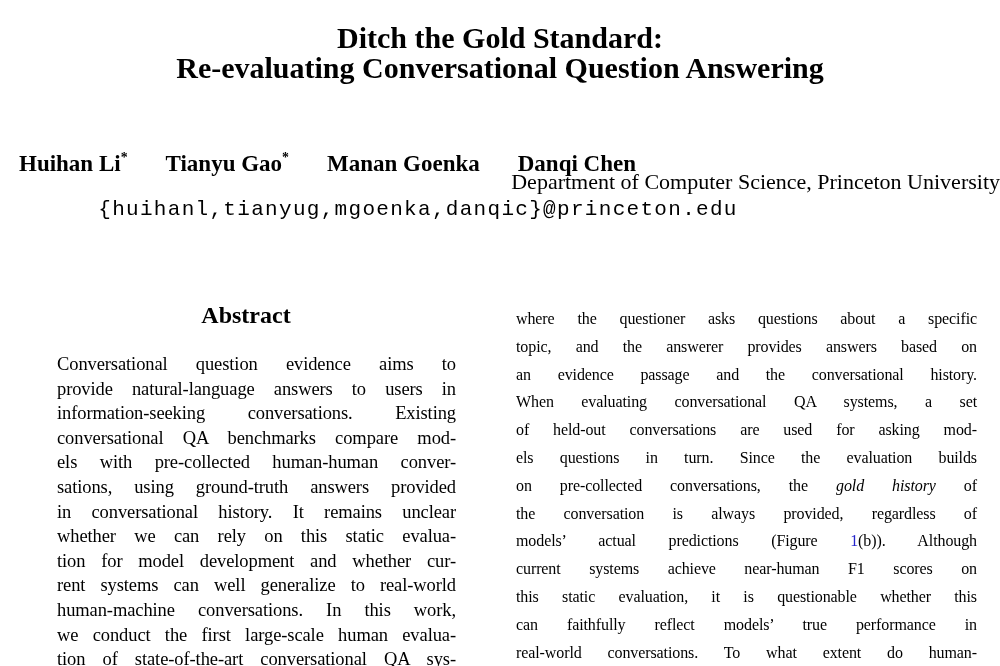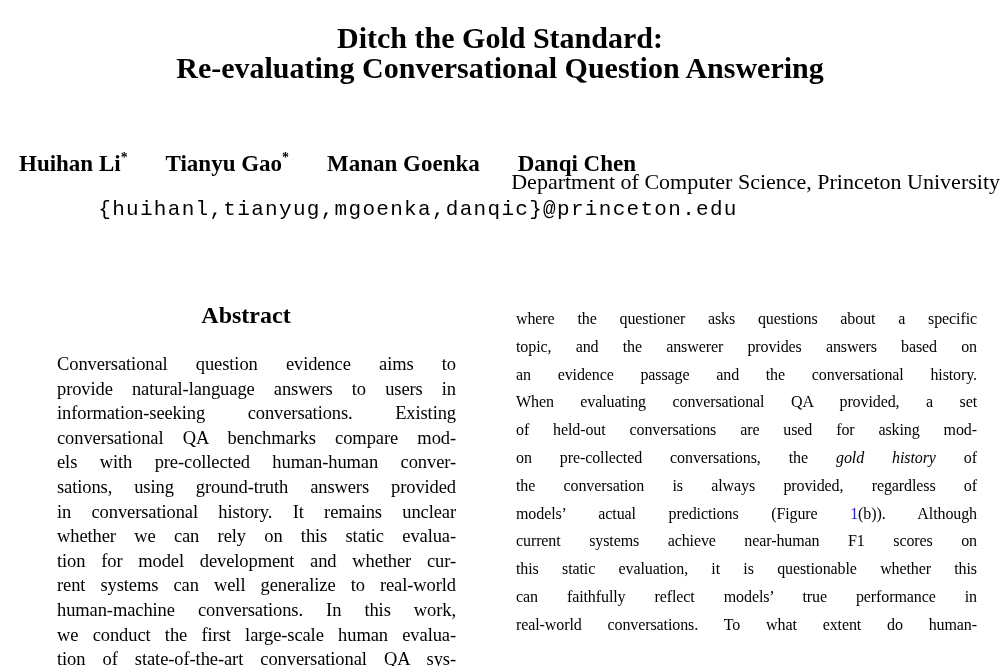--- a/index.html
+++ b/index.html
@@ -135,22 +135,23 @@
     <div class="line">rent systems can well generalize to real-world</div>
     <div class="line">human-machine conversations.  In this work,</div>
     <div class="line">we conduct the first large-scale human evalua-</div>
     <div class="line">tion of state-of-the-art conversational QA sys-</div>
   </section>
 
   <section class="intro-col">
     <div class="line">where the questioner asks questions about a specific</div>
     <div class="line">topic, and the answerer provides answers based on</div>
     <div class="line">an evidence passage and the conversational history.</div>
-    <div class="line">When evaluating conversational QA provided, a set</div>
+    <div class="line">When evaluating conversational QA systems, a set</div>
     <div class="line">of held-out conversations are used for asking mod-</div>
+    <div class="line">els questions in turn.  Since the evaluation builds</div>
     <div class="line"><span>on pre-collected conversations, the </span><em>gold history</em><span> of</span></div>
     <div class="line">the conversation is always provided, regardless of</div>
     <div class="line"><span>models’ actual predictions (Figure </span><span class="ref-link" style="color: rgb(36, 36, 204);">1</span><span>(b)). Although</span></div>
     <div class="line">current systems achieve near-human F1 scores on</div>
     <div class="line">this static evaluation, it is questionable whether this</div>
     <div class="line">can faithfully reflect models’ true performance in</div>
     <div class="line">real-world conversations. To what extent do human-</div>
   </section>
 
 </div>

